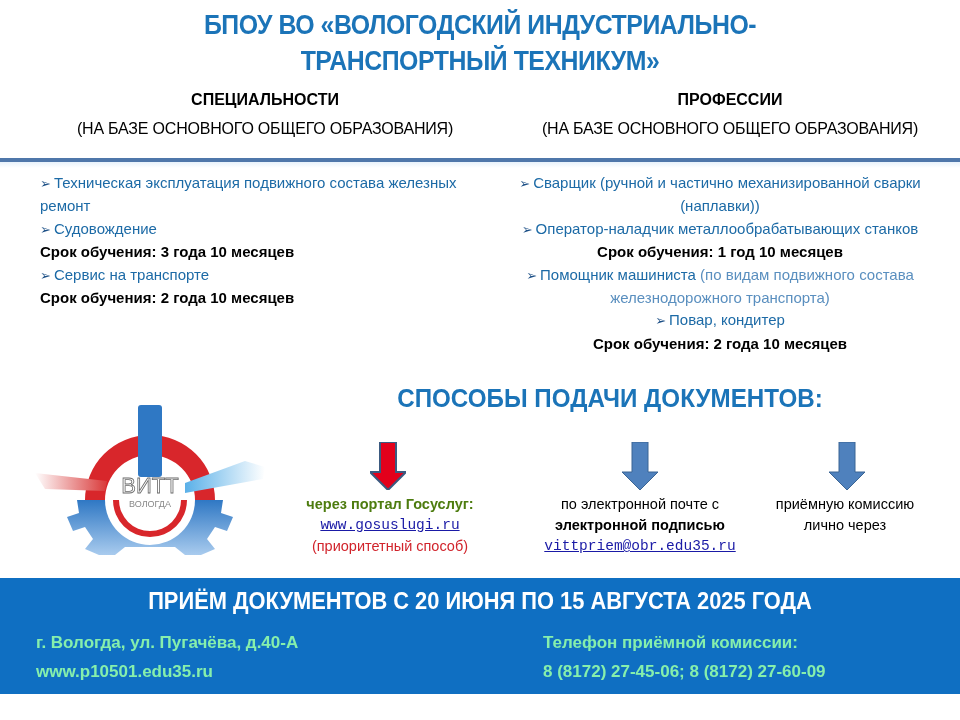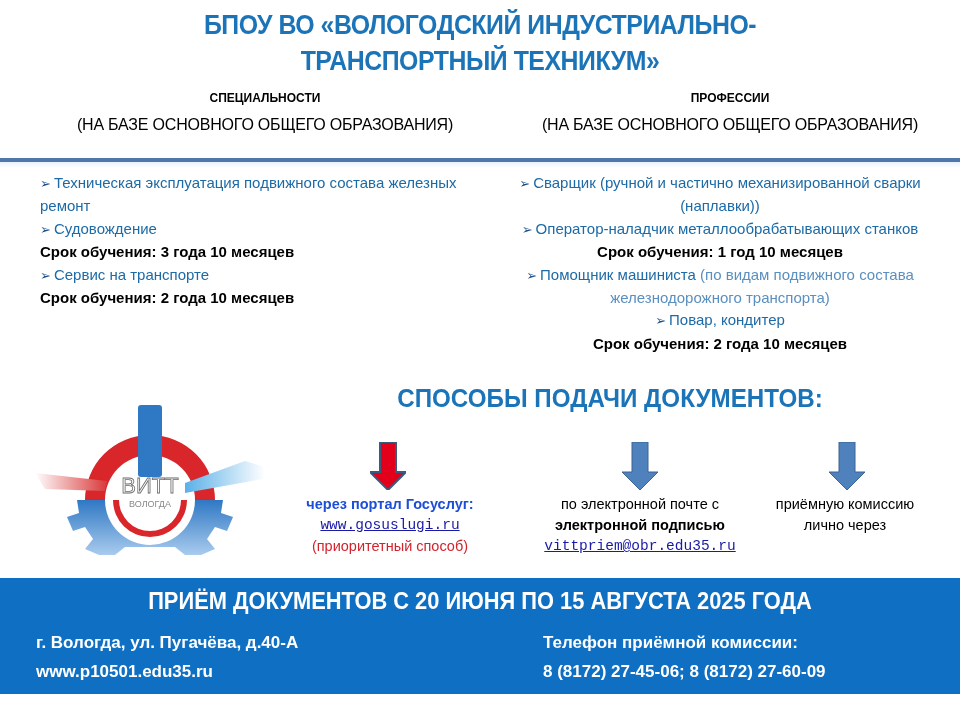--- a/index.html
+++ b/index.html
@@ -11,21 +11,21 @@
     position: absolute; left: 0; width: 960px; text-align: center;
     color: #1b74b8; font-weight: bold; font-size: 27px;
     font-family: "Liberation Sans", sans-serif; letter-spacing: -0.5px;
     transform: scaleX(0.92);
   }
   #t1 { top: 10px; }
   #t2 { top: 46px; }
   .col-head {
     position: absolute; text-align: center; color: #000; font-size: 16px;
   }
-  .col-head .h { font-weight: bold; font-size: 12px; }
+  .col-head .h { font-weight: bold; font-size: 16px; }
   .col-head .s { font-size: 16px; margin-top: 11px; letter-spacing: -0.2px; }
   #spec-head { left: 30px; width: 470px; top: 91px; }
   #prof-head { left: 500px; width: 460px; top: 91px; }
   .divider {
     position: absolute; left: 0; top: 158px; width: 960px; height: 4px; background: #4f77aa;
   }
   .divider-shadow {
     position: absolute; left: 0; top: 162px; width: 960px; height: 6px;
     background: linear-gradient(#e8f2fb, #ffffff);
   }
@@ -44,33 +44,33 @@
     color: #1b74b8; font-weight: bold; font-size: 26px; transform: scaleX(0.93);
   }
   .arrow { position: absolute; top: 442px; width: 36px; height: 48px; }
   #arrow-1 { left: 370px; }
   #arrow-2 { left: 622px; }
   #arrow-3 { left: 829px; }
   .method { position: absolute; top: 494px; text-align: center; font-size: 14.5px; line-height: 21px; color: #000; }
   #method-1 { left: 280px; width: 220px; }
   #method-2 { left: 520px; width: 240px; }
   #method-3 { left: 750px; width: 190px; }
-  .red { color: #1d4ed8; font-weight: bold; }
+  .red { color: #4d7c0f; font-weight: bold; }
   .link { color: #1a1aa6; text-decoration: underline; font-family: Liberation Mono, monospace; }
   .lighter-red { color: #d1232b; }
   .bold { font-weight: bold; }
   .banner {
     position: absolute; left: 0; top: 578px; width: 960px; height: 116px; background: #0f6fc2;
   }
   #banner-title {
     position: absolute; left: 0; width: 960px; top: 10px; text-align: center;
     color: #fff; font-weight: bold; font-size: 23px; transform: scaleX(0.95);
   }
   .banner-text {
-    position: absolute; color: #ffffff; font-weight: bold; font-size: 17px; line-height: 29px;
+    position: absolute; color: #86efac; font-weight: bold; font-size: 17px; line-height: 29px;
   }
   #addr { left: 36px; top: 50px; }
   #phone { left: 543px; top: 50px; }
 </style>
 </head>
 <body>
 
 <div class="title" id="t1">БПОУ ВО «ВОЛОГОДСКИЙ ИНДУСТРИАЛЬНО-</div>
 <div class="title" id="t2">ТРАНСПОРТНЫЙ ТЕХНИКУМ»</div>
 

